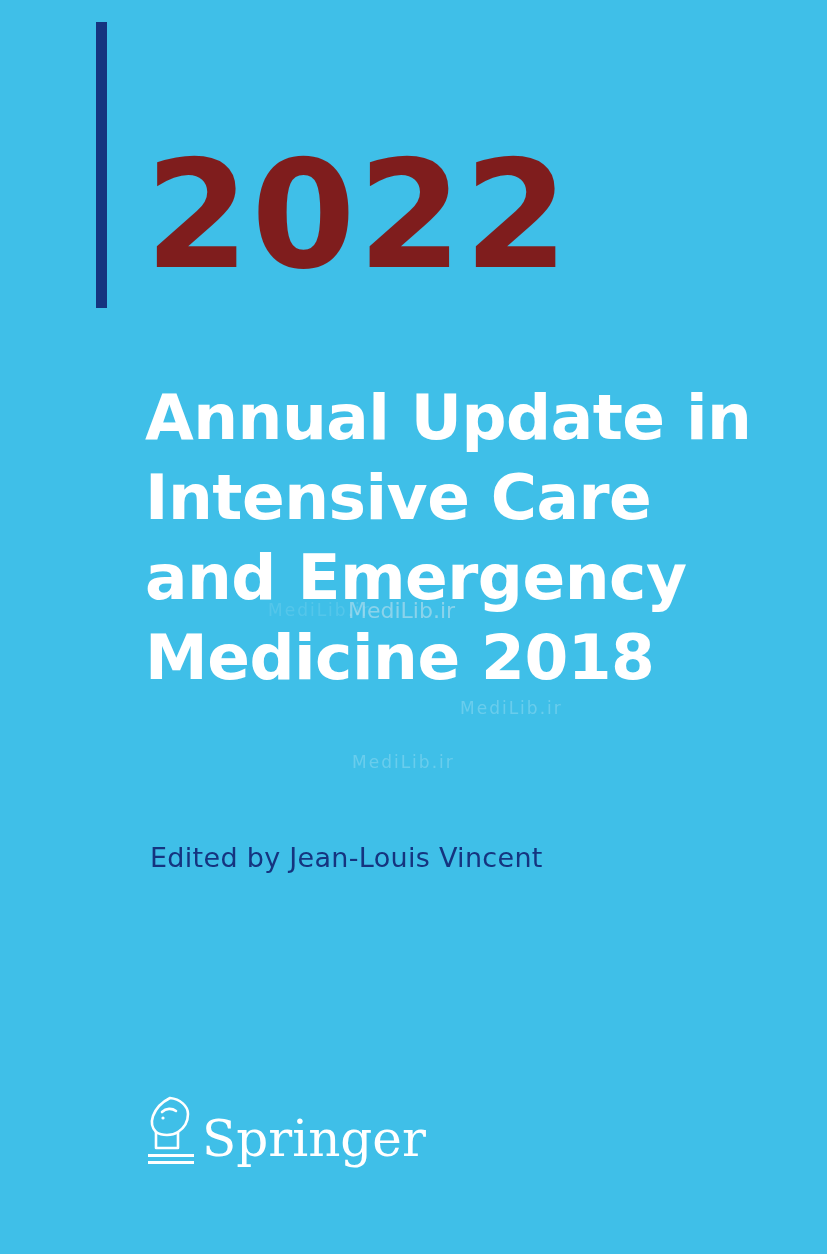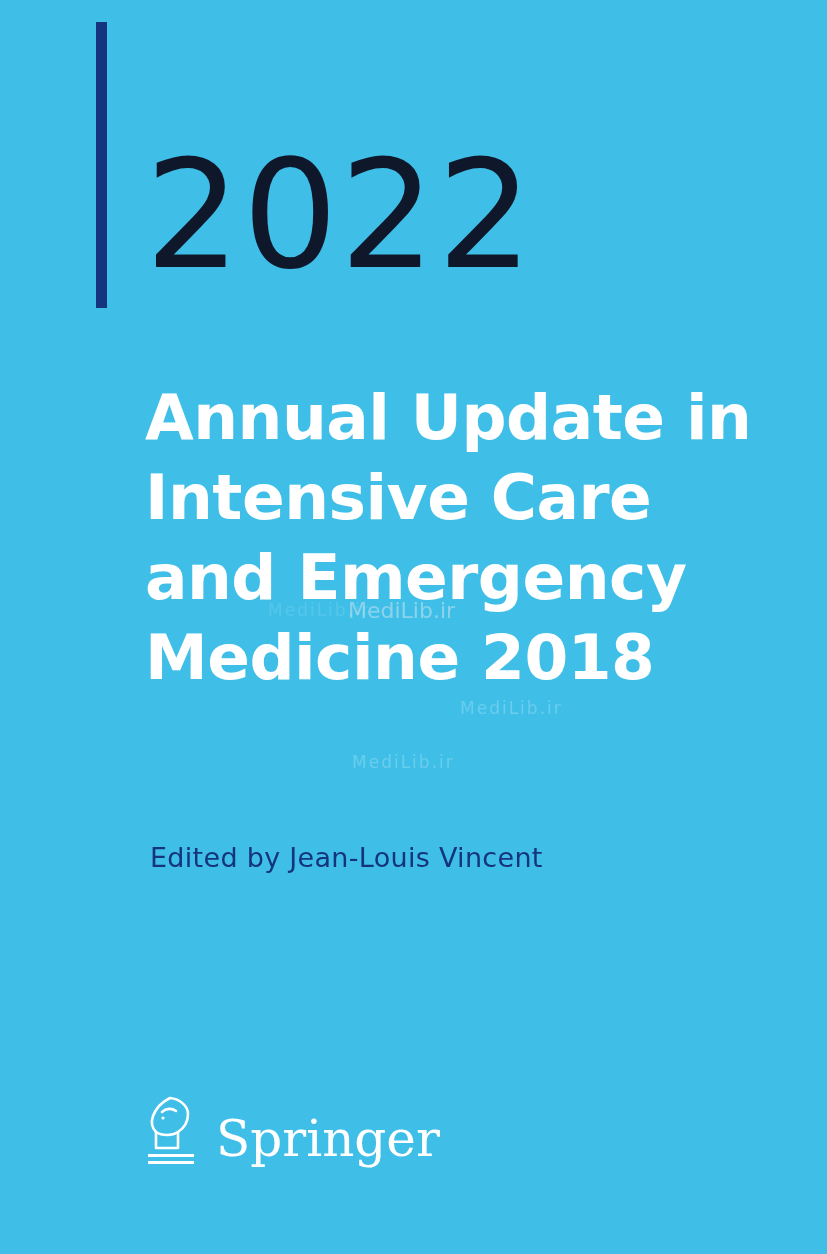--- a/index.html
+++ b/index.html
@@ -22,25 +22,25 @@
     top: 22px;
     width: 11px;
     height: 286px;
     background: #15347f;
   }
   #year {
     position: absolute;
     left: 145px;
     top: 140px;
     font-family: "DejaVu Sans", "Liberation Sans", sans-serif;
-    font-weight: 400;
+    font-weight: 700;
     font-size: 150px;
     line-height: 1;
     letter-spacing: 2px;
-    color: #0f172a;
+    color: #7f1d1d;
     text-align: right;
   }
   #title {
     position: absolute;
     left: 145px;
     top: 378px;
     width: 620px;
     font-family: "DejaVu Sans", "Liberation Sans", sans-serif;
     font-weight: 700;
     font-size: 63px;
@@ -58,21 +58,20 @@
     color: #15347f;
     letter-spacing: 0.3px;
   }
   
   #publisher {
     position: absolute;
     left: 140px;
     top: 1092px;
     display: flex;
     align-items: flex-end;
-    gap: 14px;
   }
   #publisher-logo {
     width: 62px;
     height: 76px;
     position: relative;
   }
   #publisher-name {
     font-family: "DejaVu Serif", "Liberation Serif", serif;
     font-size: 50px;
     line-height: 1;

